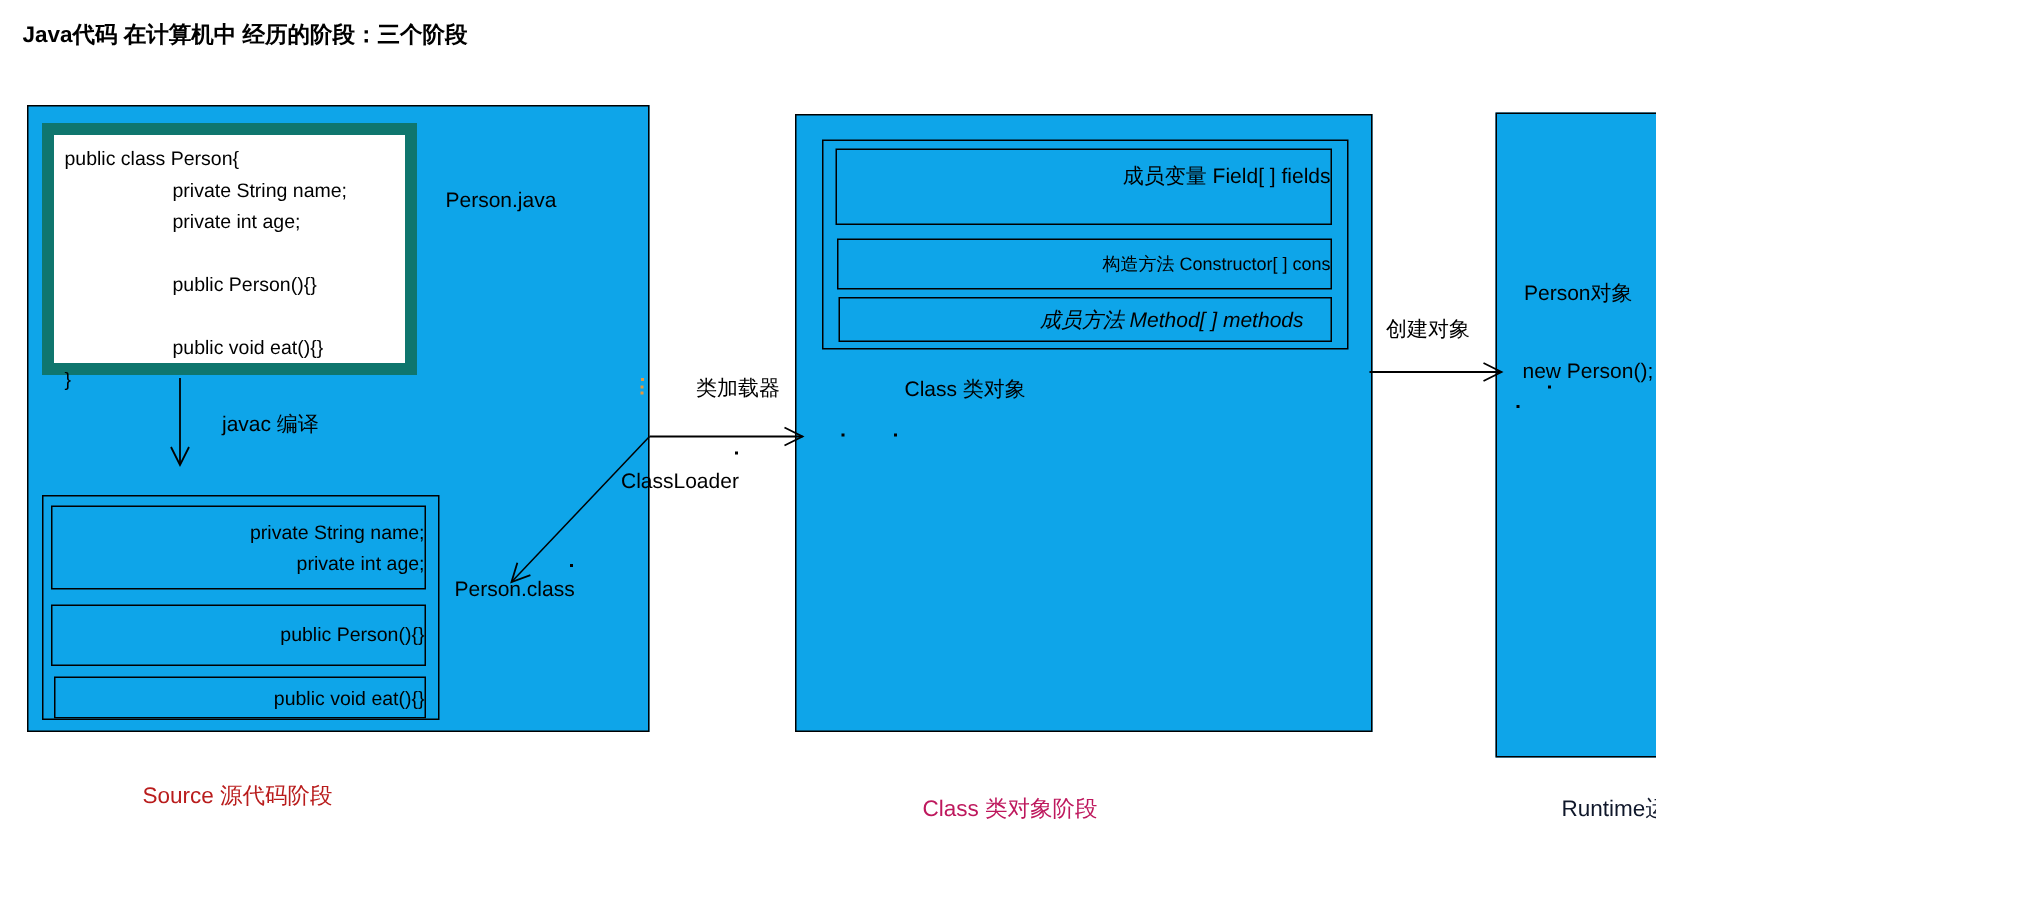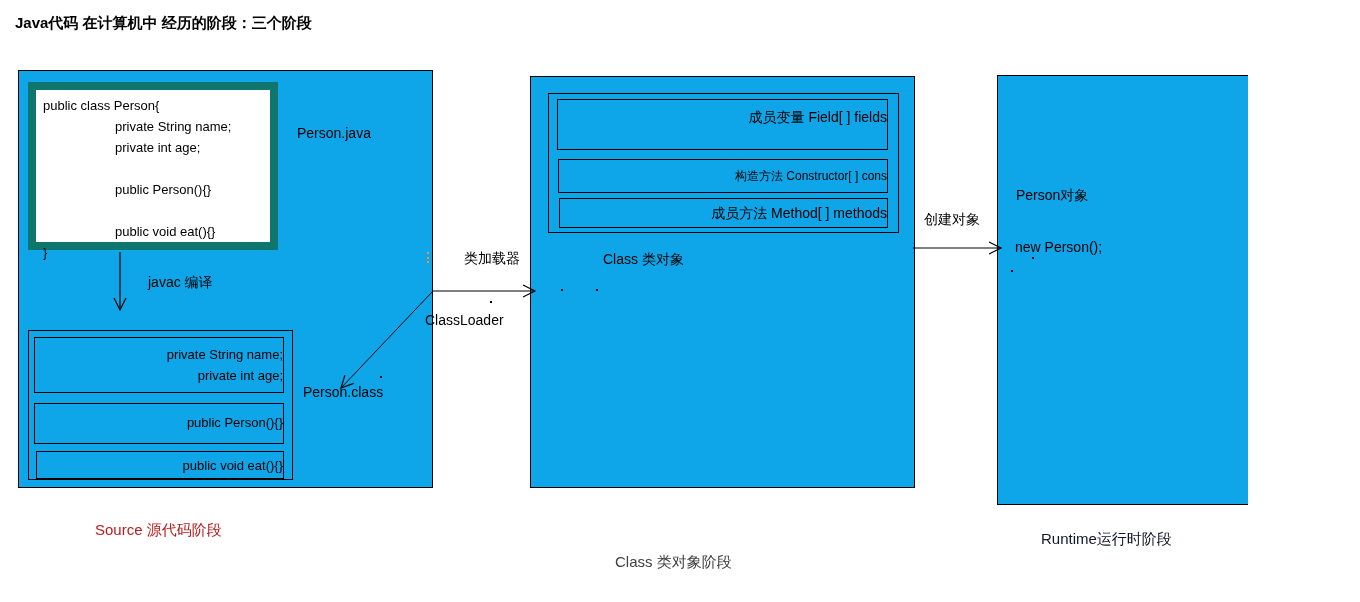--- a/index.html
+++ b/index.html
@@ -1,18 +1,18 @@
 <!DOCTYPE html>
 <html><head>
 <meta charset="utf-8">
 <style>
   html,body{margin:0;padding:0;background:#ffffff;}
   #canvas{
     position:relative;
-    width:1248px;height:602px;
+    width:1104px;height:602px;
     background:#ffffff;
     font-family:"Liberation Sans","DejaVu Sans",sans-serif;
     color:#000;
     overflow:hidden;
   }
   .box{position:absolute;border:1px solid #000;background:#0ea5e9;box-sizing:border-box;text-align:right;}
   .box2{position:absolute;border:8px solid #0f766e;background:#fff;box-sizing:border-box;}
   .lbl{position:absolute;font-size:14px;white-space:nowrap;line-height:17px;}
   .title{position:absolute;font-size:15px;font-weight:600;white-space:nowrap;}
   .caption{position:absolute;font-size:15px;white-space:nowrap;}
@@ -56,45 +56,45 @@
   <div class="box code" style="left:34px;top:403px;width:250px;height:41px;padding:8px 0 0 14px;">
     <div class="code-line">public Person(){}</div>
   </div>
   <div class="box code" style="left:36px;top:451px;width:248px;height:28px;padding:3px 0 0 14px;">
     <div class="code-line">public void eat(){}</div>
   </div>
 
   <div class="lbl" style="left:303px;top:384px;">Person.class</div>
 
   <div class="lbl" style="left:438px;top:250px;margin-left:26px;">类加载器</div>
-  <div class="lbl" style="left:425px;top:312px;">ClassLoader</div>
+  <div class="lbl" style="left:414px;top:312px;">ClassLoader</div>
 
   <div class="box" style="left:530px;top:76px;width:385px;height:412px;"></div>
   <div class="box" style="left:548px;top:93px;width:351px;height:140px;"></div>
 
   <div class="box" style="left:557px;top:99px;width:331px;height:51px;padding:9px 0 0 13px;font-size:14px;">
     <span>成员变量  Field[ ] fields</span>
   </div>
   <div class="box" style="left:558px;top:159px;width:330px;height:34px;padding:8px 0 0 13px;font-size:12px;">
     <span>构造方法  Constructor[ ] cons</span>
   </div>
-  <div class="box" style="left:559px;top:198px;width:329px;height:30px;padding:6px 0 0 13px;font-size:14px;">
+  <div class="box" style="left:559px;top:198px;width:329px;height:30px;padding:6px 18px 0 13px;font-size:14px;font-style:italic;">
     <span>成员方法 Method[ ] methods</span>
   </div>
 
   <div class="lbl" style="left:603px;top:251px;">Class 类对象</div>
 
   <div class="lbl" style="left:924px;top:211px;">创建对象</div>
 
   <div class="box" style="left:997px;top:75px;width:270px;height:430px;"></div>
   <div class="lbl" style="left:1016px;top:187px;">Person对象</div>
   <div class="lbl" style="left:1015px;top:239px;">new Person();</div>
 
   <div class="caption" style="left:95px;top:521px;color:#b91c1c;">Source 源代码阶段</div>
-  <div class="caption" style="left:615px;top:553px;color:#404040;">Class 类对象阶段</div>
+  <div class="caption" style="left:615px;top:530px;color:#be185d;">Class 类对象阶段</div>
   <div class="caption" style="left:1041px;top:530px;color:#0f172a;">Runtime运行时阶段</div>
 
   <svg class="overlay" width="1360" height="602" viewBox="0 0 1360 602">
     <defs>
       <marker id="arw" markerWidth="18" markerHeight="16" refX="15" refY="8" orient="auto" markerUnits="userSpaceOnUse">
         <path d="M3,2 L15,8 L3,14" fill="none" stroke="#000" stroke-width="1.2"></path>
       </marker>
     </defs>
 
     <line x1="120" y1="252" x2="120" y2="310" stroke="#000" stroke-width="1.2" marker-end="url(#arw)"></line>

